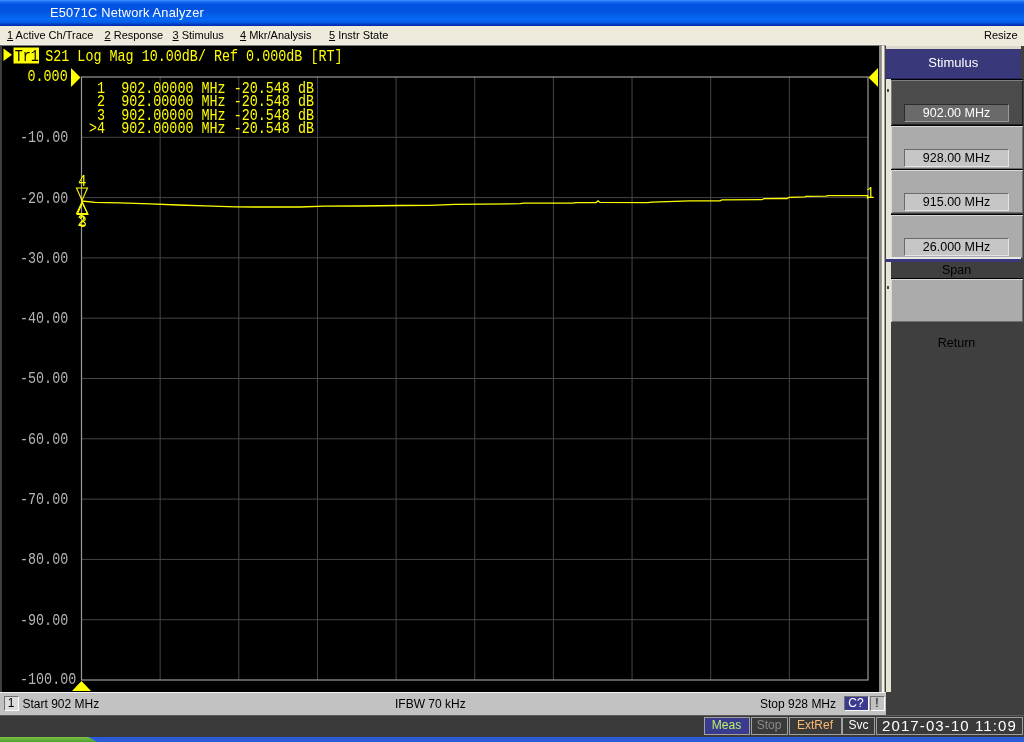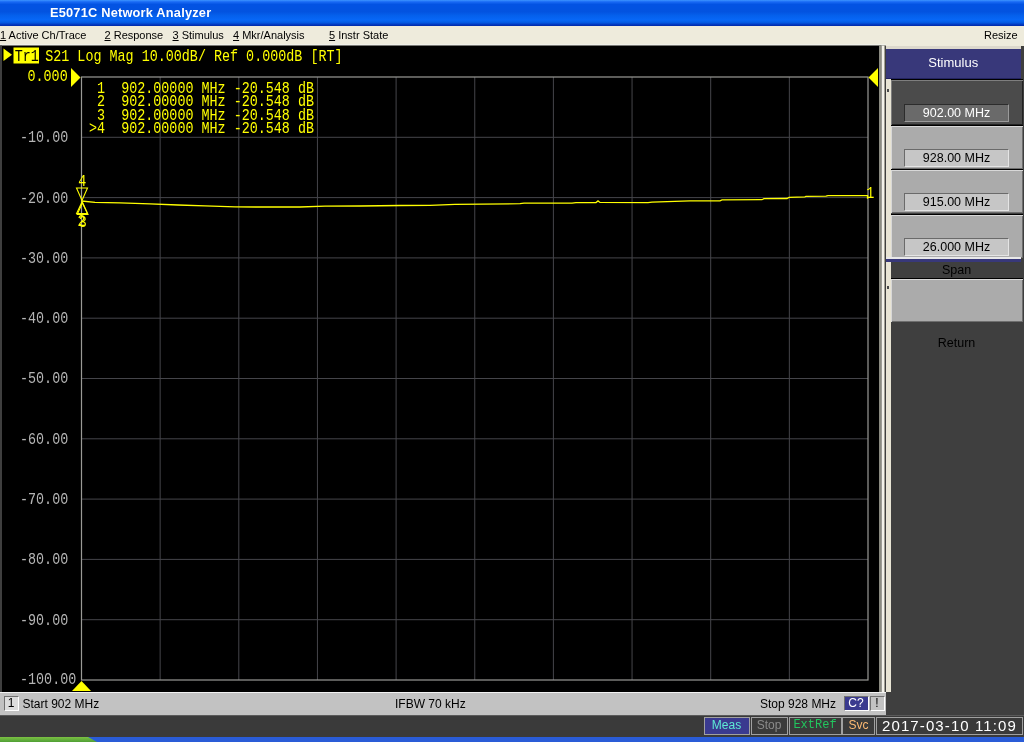--- a/index.html
+++ b/index.html
@@ -1,21 +1,21 @@
 <!DOCTYPE html>
 <html><head>
 <meta charset="utf-8">
 <style>
   html,body{margin:0;padding:0;}
   #root{position:relative;width:1024px;height:742px;overflow:hidden;background:#000;font-family:"Liberation Sans",sans-serif;}
   .abs{position:absolute;}
   
   #titlebar{left:0;top:0;width:1024px;height:26px;
     background:linear-gradient(to bottom,#3d95ff 0%,#1a6bf5 7%,#0353e3 17%,#0353e0 45%,#0560ec 60%,#0767f7 76%,#045ce4 86%,#0240c8 93%,#0030b8 96%,#002da8 100%);}
-  #titletext{left:5px;top:4.5px;font-size:12.8px;font-weight:bold;color:#fff;letter-spacing:0.2px;padding-left:45px;}
+  #titletext{left:5px;top:4.5px;font-size:12.8px;font-weight:normal;color:#fff;letter-spacing:0.2px;padding-left:45px;}
   
   #menubar{left:0;top:26px;width:1024px;height:19.5px;background:#eeebdc;font-size:11px;color:#000;}
   .mi{position:absolute;top:3px;}
   
   #disp{left:0;top:44px;}
   
   
   #rpanel{left:885px;top:45.5px;width:139px;height:646.5px;background:#3f3f3f;}
   #strip{left:0.5px;top:33px;width:5px;height:613px;background:#e8e4d4;}
   #pheader{left:0.5px;top:0.5px;width:135.5px;height:28.5px;background:#38387a;border-top:3px solid #dcd8cc;border-bottom:3px solid #232360;color:#fff;font-size:13px;text-align:center;line-height:28px;}
@@ -34,24 +34,24 @@
   
   #taskbar{left:0;top:737px;width:1024px;height:5px;background:#2a5cd7;}
   #startbtn{left:0;top:0;width:97px;height:5px;background:linear-gradient(to bottom,#7cc143,#4f9f35);clip-path:polygon(0 0,88px 0,97px 5px,0 5px);}
 </style>
 </head>
 <body>
 <div id="root">
   <div class="abs" id="titlebar"></div>
   <div class="abs" id="titletext">E5071C Network Analyzer</div>
   <div class="abs" id="menubar">
-    <span class="mi" style="left:0"><u>1</u> Active Ch/Trace</span>
+    <span class="mi" style="left:7px"><u>1</u> Active Ch/Trace</span>
     <span class="mi" style="left:104.5px"><u>2</u> Response</span>
     <span class="mi" style="left:172.5px"><u>3</u> Stimulus</span>
-    <span class="mi" style="left:233px"><u>4</u> Mkr/Analysis</span>
+    <span class="mi" style="left:240px"><u>4</u> Mkr/Analysis</span>
     <span class="mi" style="left:329px"><u>5</u> Instr State</span>
     <span class="mi" style="left:984px">Resize</span>
   </div>
 
   <svg class="abs" id="disp" width="886" height="648" viewBox="0 0 886 648">
 
     <rect x="0" y="0" width="886" height="648" fill="#000"></rect>
     <rect x="0" y="0" width="886" height="1.5" fill="#f0f0e8"></rect>
     <rect x="0" y="1.5" width="2" height="646.5" fill="#3f3f3f"></rect>
     <rect x="879" y="1.5" width="2.5" height="646.5" fill="#8a8a80"></rect>
@@ -159,22 +159,22 @@
     <div class="abs" style="left:3.5px;top:3px;width:13px;height:13px;background:#dcdcdc;border:1px solid;border-color:#707070 #ffffff #ffffff #707070;text-align:center;line-height:13px;">1</div>
     <span class="abs" style="left:22.5px;top:4px;">Start 902 MHz</span>
     <span class="abs" style="left:395px;top:4px;">IFBW 70 kHz</span>
     <span class="abs" style="left:760px;top:4px;">Stop 928 MHz</span>
     <div class="abs" style="left:843.5px;top:2.5px;width:23px;height:13px;background:#3a3a8f;border:1px solid;border-color:#707070 #ffffff #ffffff #707070;color:#fff;text-align:center;line-height:13px;">C?</div>
     <div class="abs" style="left:869.5px;top:2.5px;width:13px;height:13px;background:#c2c2c2;border:1px solid;border-color:#707070 #ffffff #ffffff #707070;text-align:center;line-height:13px;">!</div>
   </div>
   <div class="abs" style="left:886px;top:692px;width:138px;height:22.5px;background:#3f3f3f;"></div>
 
   <div class="abs" id="bottombar">
-    <div class="bbox" style="left:703.5px;width:44px;background:#3a3a8f;color:#5eead4;">Meas</div>
+    <div class="bbox" style="left:703.5px;width:44px;background:#3a3a8f;color:#bef264;">Meas</div>
     <div class="bbox" style="left:750.5px;width:35px;color:#8a8a8a;">Stop</div>
-    <div class="bbox" style="left:788.5px;width:51px;color:#22c55e;font-family:Liberation Mono, monospace;">ExtRef</div>
-    <div class="bbox" style="left:842px;width:31px;color:#fdba74;">Svc</div>
+    <div class="bbox" style="left:788.5px;width:51px;color:#fdba74;">ExtRef</div>
+    <div class="bbox" style="left:842px;width:31px;color:#ffffff;">Svc</div>
     <div class="bbox" style="left:876px;width:145px;color:#fff;font-size:15px;letter-spacing:1.1px;">2017-03-10 11:09</div>
   </div>
 
   <div class="abs" id="taskbar"></div>
   <div class="abs" style="top:737px;" id="startbtn"></div>
 </div>
 
 </body></html>

